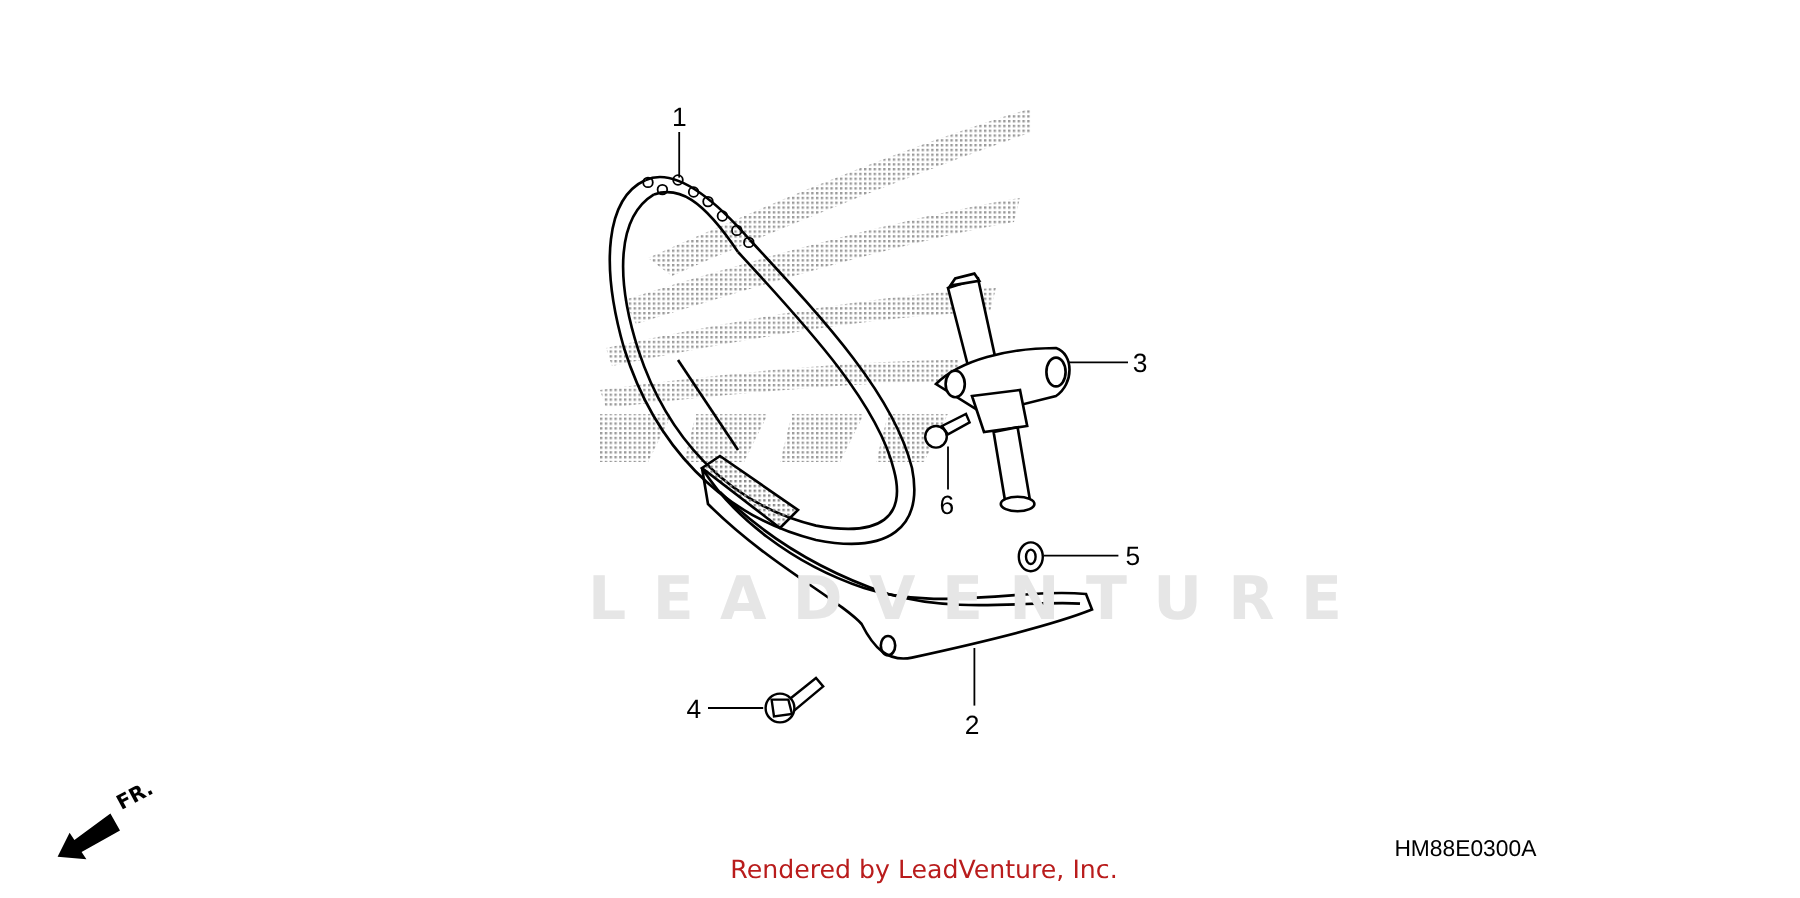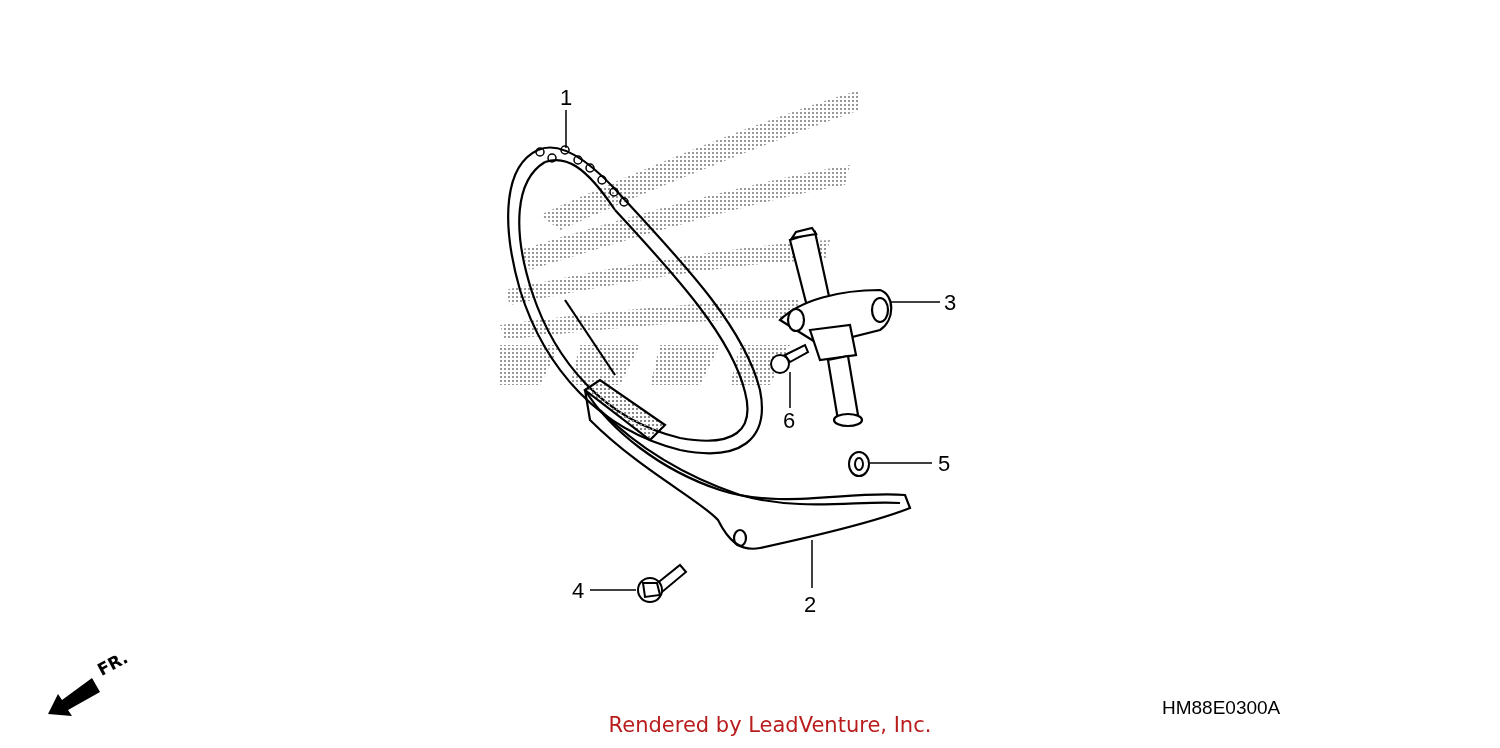--- a/index.html
+++ b/index.html
@@ -85,20 +85,21 @@
       <circle cx="650" cy="590" r="12"></circle>
       <path d="M643 583 L 657 583 L 660 595 L 645 597 Z"></path>
     </g>
     <line x1="590" y1="590" x2="636" y2="590" stroke="#000" stroke-width="1.5"></line>
 
     <g fill="#000">
       <polygon points="92,678 100,692 68,710 72,716 48,714 58,694 62,700"></polygon>
     </g>
   </svg>
 
+  <div class="watermark">LEADVENTURE</div>
 
   <div class="callout-num" style="left:560px;top:87px;">1</div>
   <div class="callout-num" style="left:804px;top:594px;">2</div>
   <div class="callout-num" style="left:944px;top:292px;">3</div>
   <div class="callout-num" style="left:572px;top:580px;">4</div>
   <div class="callout-num" style="left:938px;top:453px;">5</div>
   <div class="callout-num" style="left:783px;top:410px;">6</div>
 
   <div style="position:absolute;left:94px;top:662px;font-family:'DejaVu Sans',sans-serif;font-weight:bold;font-size:17px;transform:rotate(-28deg);transform-origin:left top;">FR.</div>
 

